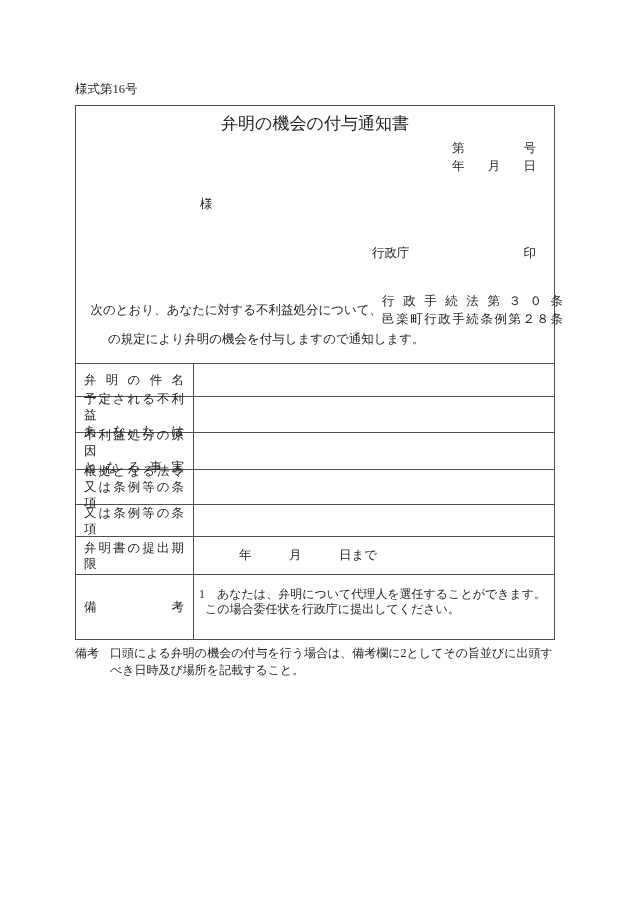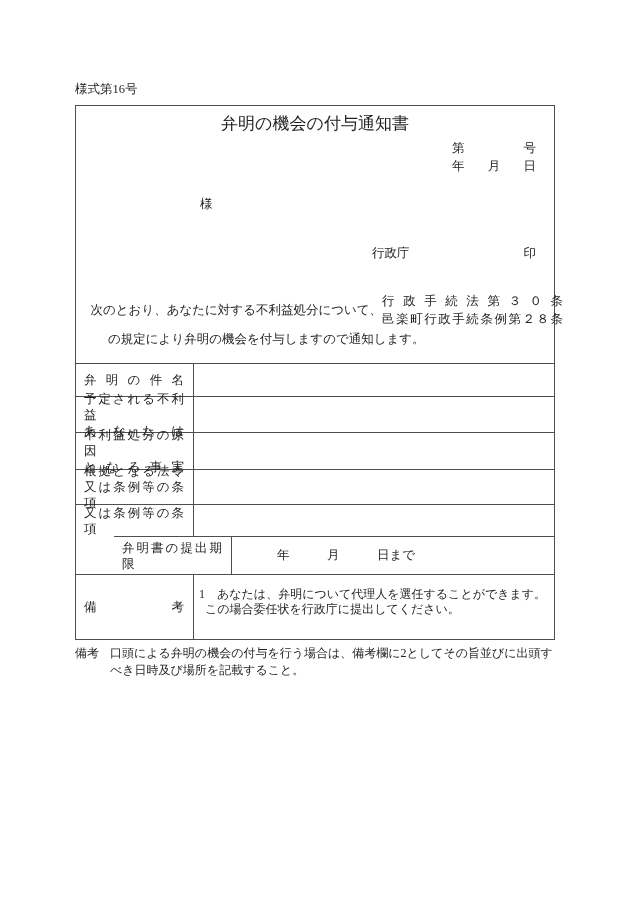--- a/index.html
+++ b/index.html
@@ -44,21 +44,21 @@
   .law-block{width:181px;line-height:18px;flex:none;}
   .law-line{text-align:justify;text-align-last:justify;word-break:break-all;}
   .para-tail{position:absolute;top:225px;left:2px;white-space:nowrap;margin-left:30px;}
   .form-table{position:absolute;top:257px;left:0;width:478px;}
   .t-row{display:flex;border-top:1px solid var(--border);box-sizing:border-box;}
   .t-row.r1{height:33px;}
   .t-row.r2{height:36px;}
   .t-row.r3{height:35px;}
   .t-row.r4{height:37px;}
   .t-row.r5{height:32px;}
-  .t-row.r6{height:38px;margin-left:38px;}
+  .t-row.r6{height:38px;}
   .t-row.r7{height:65px;}
   .label-cell{
     width:118px;flex:none;box-sizing:border-box;
     border-right:1px solid var(--border);
     display:flex;flex-direction:column;justify-content:center;
     padding:0 9px 0 8px;line-height:16px;
   }
   .label-line{text-align:justify;text-align-last:justify;word-break:break-all;}
   .value-cell{flex:1;box-sizing:border-box;}
   .t-row.r6 .value-cell{display:flex;align-items:center;padding-left:45px;}

